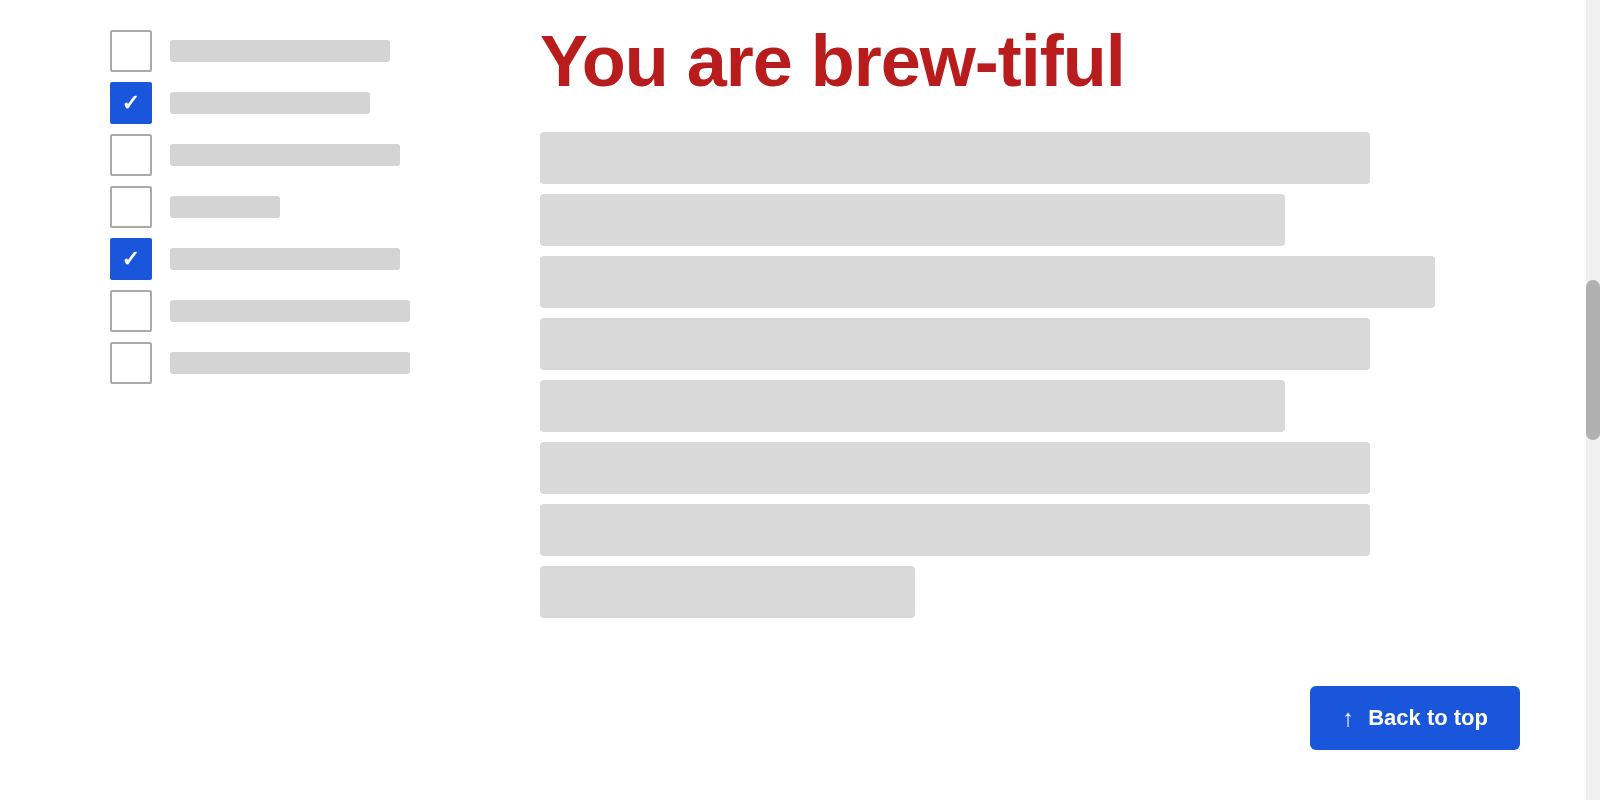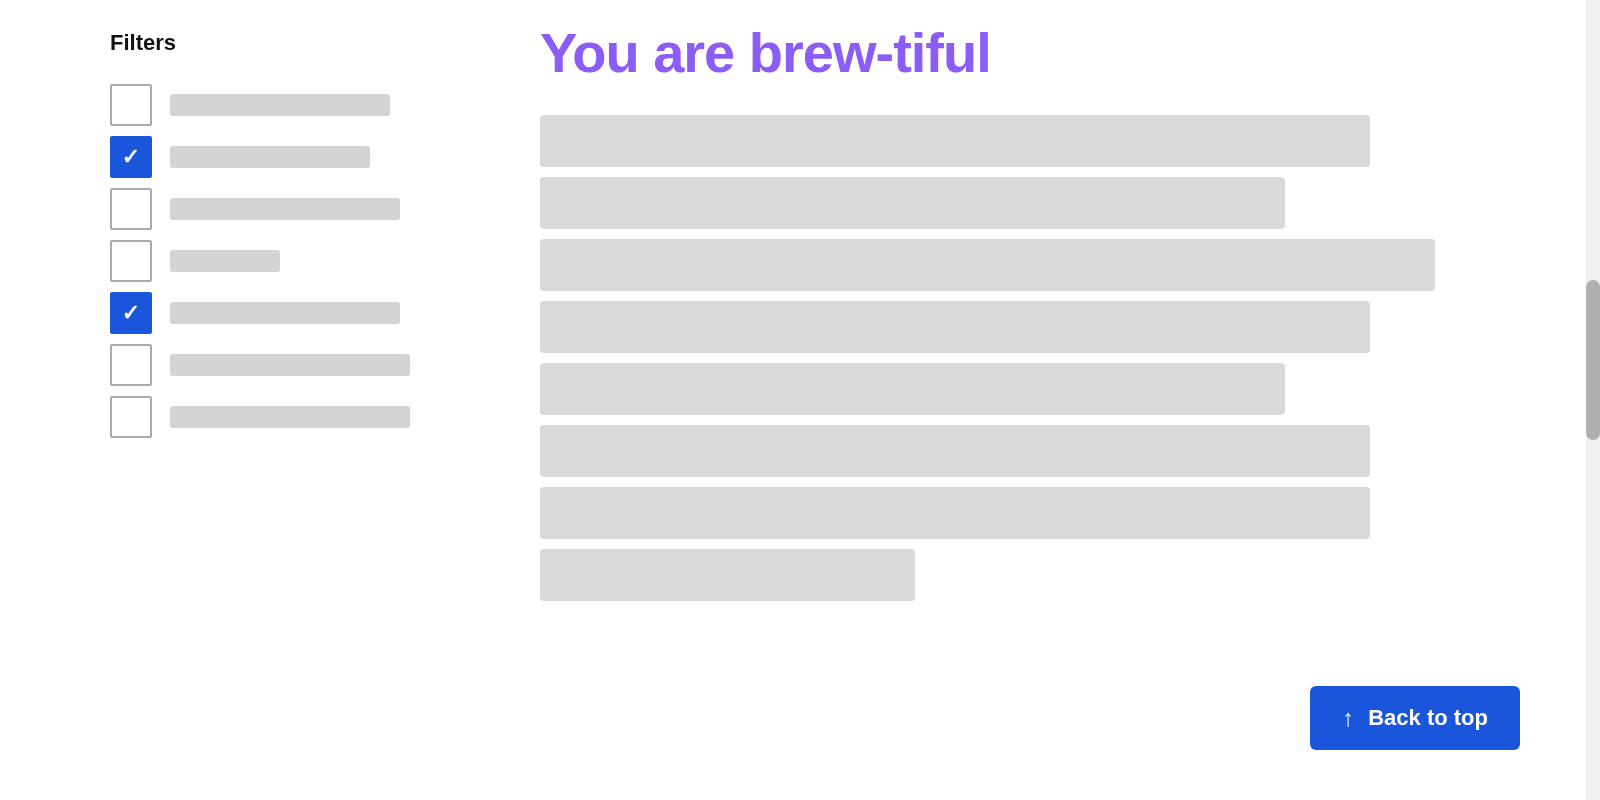--- a/index.html
+++ b/index.html
@@ -86,23 +86,23 @@
 
     
     .main-content {
       flex: 1;
       padding: 20px 80px 20px 60px;
       overflow: hidden;
       position: relative;
     }
 
     .page-title {
-      font-size: 56px;
+      font-size: 72px;
       font-weight: 900;
-      color: #8b5cf6;
+      color: #b91c1c;
       margin-bottom: 30px;
       letter-spacing: -1px;
     }
 
     .content-rows {
       display: flex;
       flex-direction: column;
       gap: 10px;
     }
 
@@ -155,21 +155,20 @@
       background: #b0b0b0;
       border-radius: 7px;
     }
   </style>
 </head>
 <body>
 
 <div class="page-wrapper">
 
   <aside class="sidebar">
-    <h2 class="filters-title">Filters</h2>
 
     <div class="filter-list">
 
       <div class="filter-item">
         <div class="checkbox"></div>
         <div class="filter-label-bar" style="width:220px"></div>
       </div>
 
       <div class="filter-item">
         <div class="checkbox checked">

